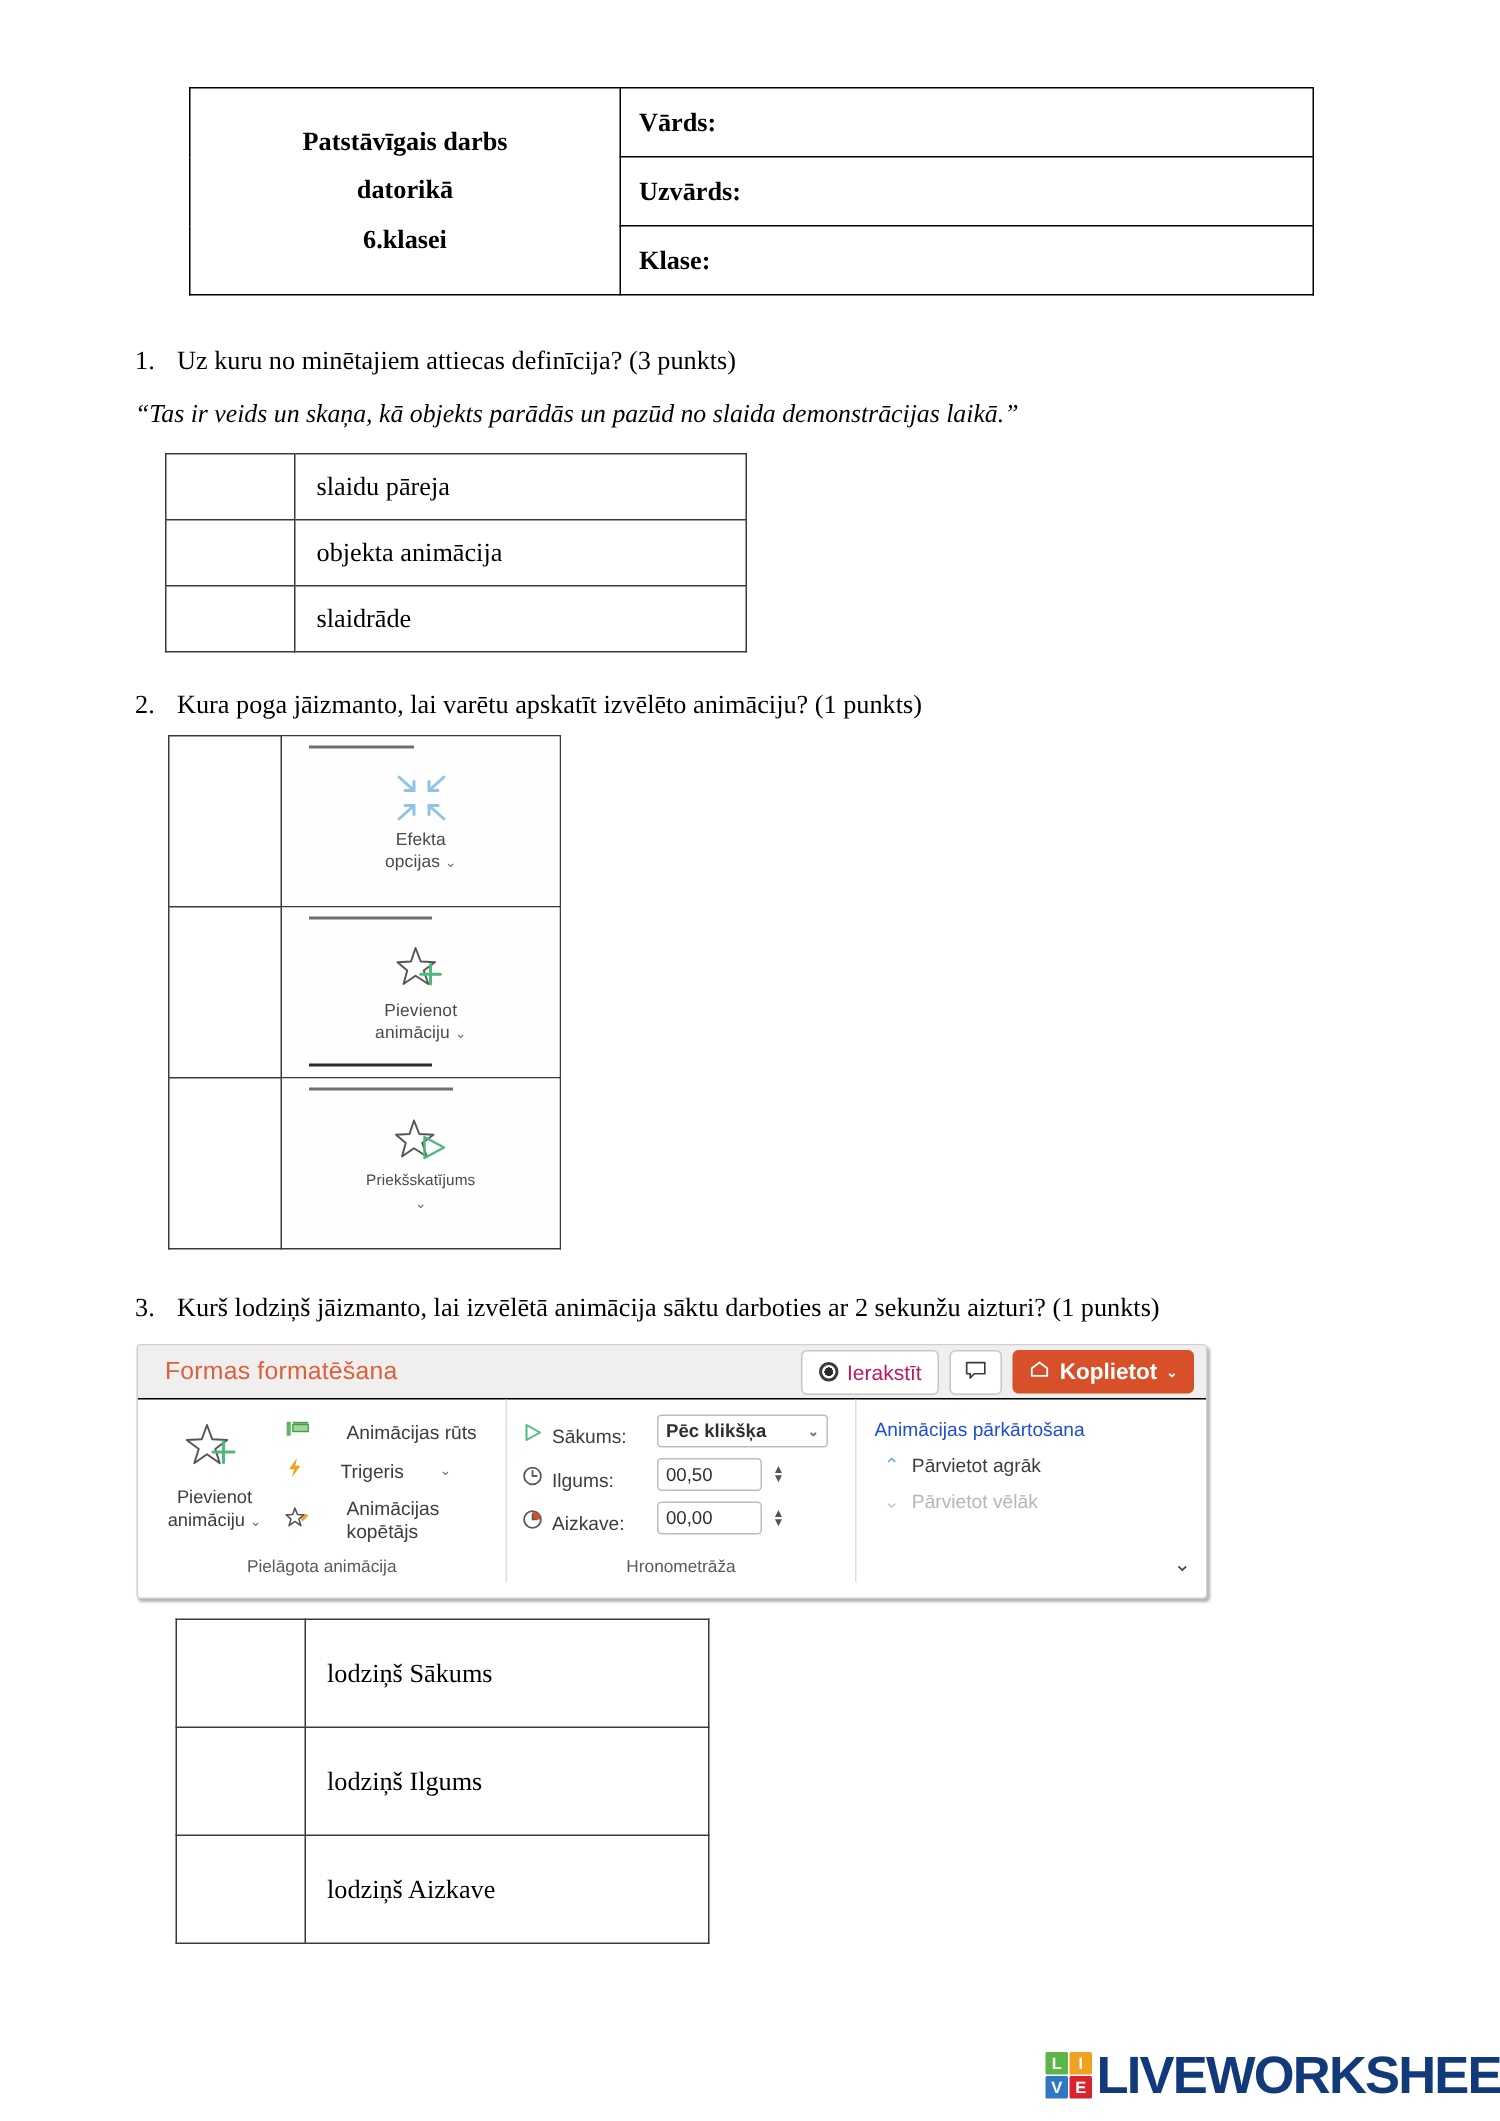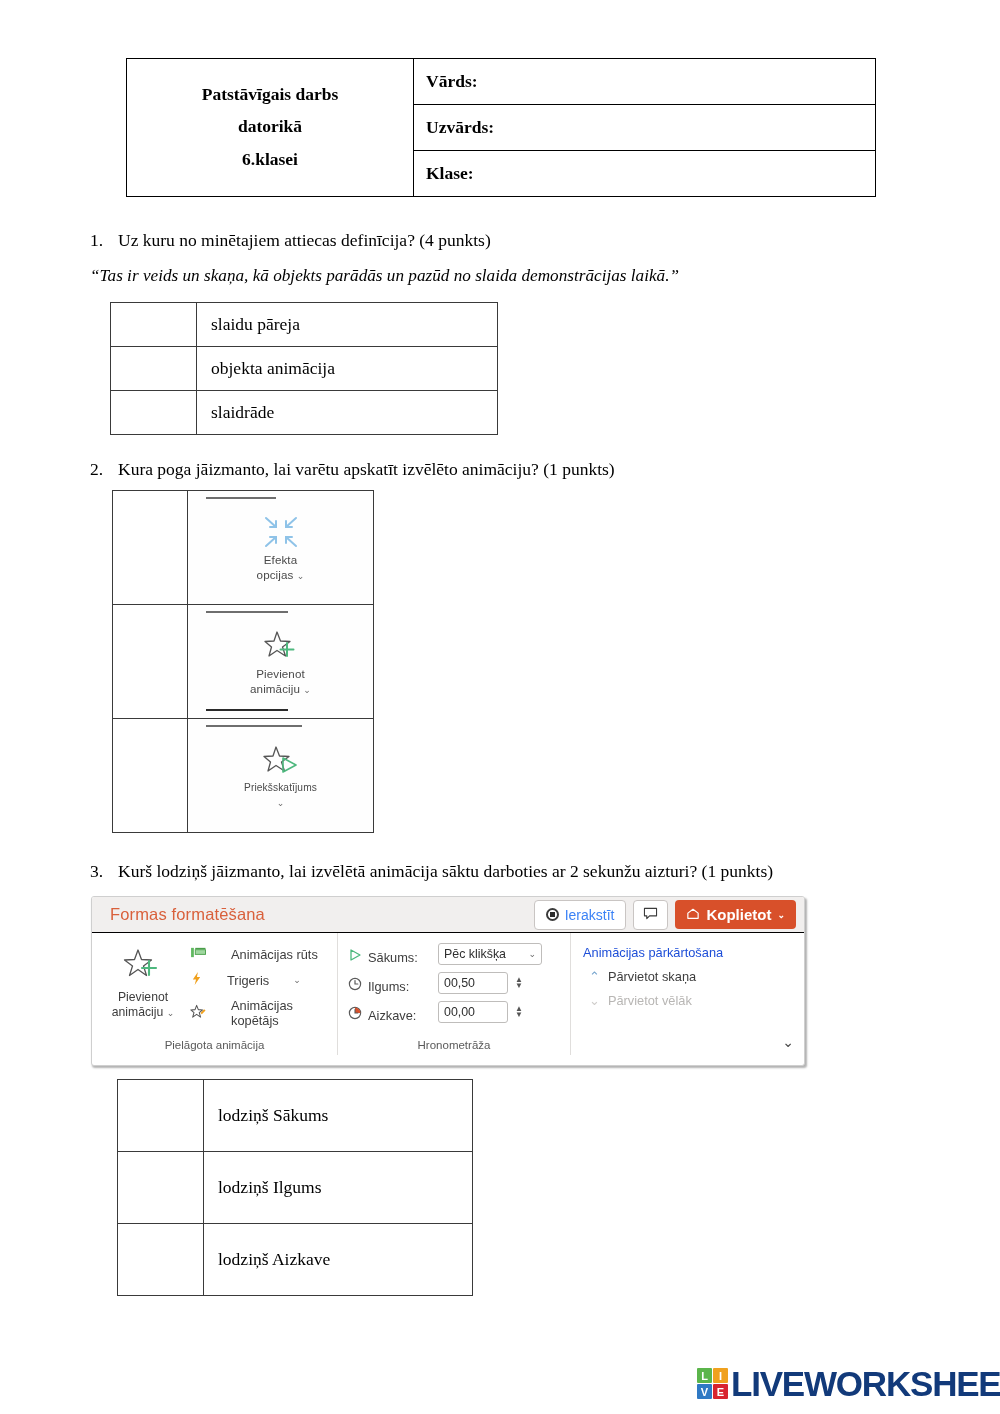--- a/index.html
+++ b/index.html
@@ -181,21 +181,21 @@
   .tb-btn {
     background: #fff;
     border: 1px solid #c9c5c3;
     border-radius: 4px;
     height: 28px;
     display: flex;
     align-items: center;
     gap: 6px;
     padding: 0 11px;
     font-size: 14px;
-    color: #3b82f6;
+    color: #be185d;
   }
   .tb-btn.icon-only { padding: 0 9px; }
   .rec-dot {
     width: 13px; height: 13px;
     border-radius: 50%;
     border: 2px solid #3b3b3b;
     background: radial-gradient(#2b2b2b 0 45%, #fff 46% 100%);
     box-sizing: border-box;
   }
   .tb-share {
@@ -271,21 +271,21 @@
     border-radius: 3px;
     background: #fff;
     height: 22px;
     display: flex;
     align-items: center;
     padding: 0 5px;
     font-size: 12.4px;
     color: #2f2f2f;
     box-sizing: border-box;
   }
-  .field.combo { width: 104px; justify-content: space-between; }
+  .field.combo { width: 114px; justify-content: space-between; font-weight: bold; }
   .field.spin { width: 70px; justify-content: space-between; padding-right: 3px; gap: 40px; }
   .spin-arrows {
     display: flex;
     flex-direction: column;
     line-height: 6px;
     font-size: 8px;
     color: #555;
   }
 
   .grp-reorder { width: 212px; padding: 12px 0 0 12px; }
@@ -364,21 +364,21 @@
   <tr>
     <td class="hdr-field-cell">Uzvārds:</td>
   </tr>
   <tr>
     <td class="hdr-field-cell">Klase:</td>
   </tr>
 </tbody>
   </table>
 
 <div class="q-line" style="left:90px; top:230px;">
-  <span class="q-num">1.</span><span>Uz kuru no minētajiem attiecas definīcija? (4 punkts)</span>
+  <span class="q-num">1.</span><span>Uz kuru no minētajiem attiecas definīcija? (3 punkts)</span>
 </div>
 <div class="q-quote" style="left:90px; top:266px;">“Tas ir veids un skaņa, kā objekts parādās un pazūd no slaida demonstrācijas laikā.”</div>
 
 <table class="opt-table" id="opt-table-1">
   <tbody>
       <tr>
     <td class="opt-check"></td>
     <td class="opt-label">slaidu pāreja</td>
   </tr>
   <tr>
@@ -599,21 +599,21 @@
             </span>
         </div>
       </div>
       <div class="rgroup-label">Hronometrāža</div>
     </div>
 
     <div class="rgroup grp-reorder">
       <div class="reorder-head">Animācijas pārkārtošana</div>
       <div class="reorder-item">
         <span class="chev">⌃</span>
-        <span>Pārvietot skaņa</span>
+        <span>Pārvietot agrāk</span>
       </div>
       <div class="reorder-item disabled">
         <span class="chev dim">⌄</span>
         <span>Pārvietot vēlāk</span>
       </div>
     </div>
 
     <span class="ribbon-expand">⌄</span>
   </div>
 </div>

